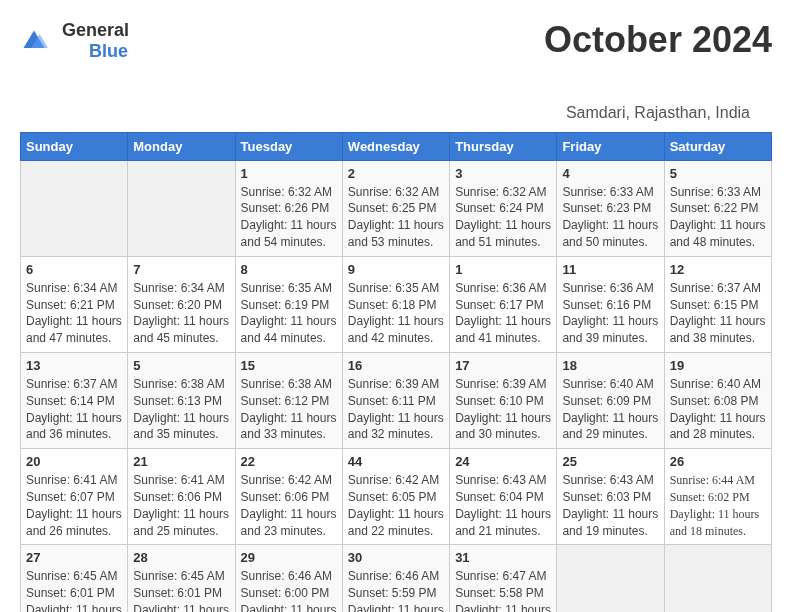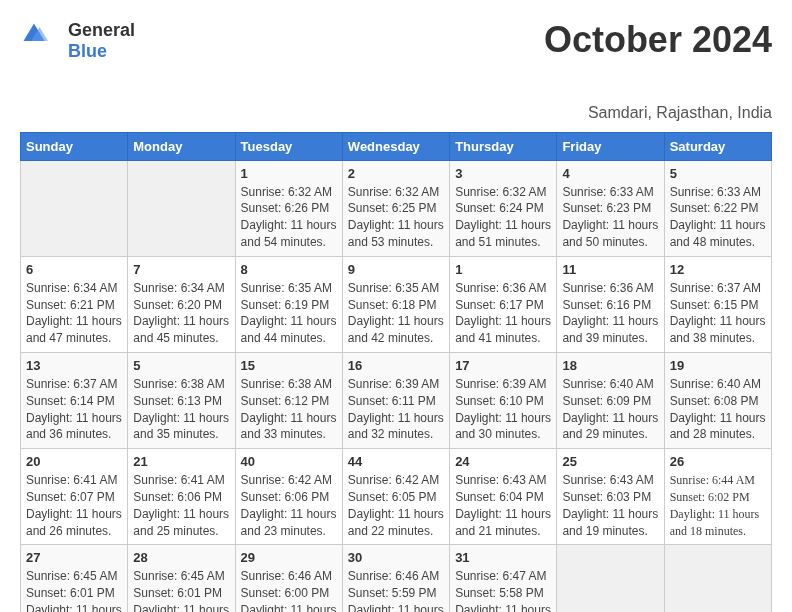--- a/index.html
+++ b/index.html
@@ -11,39 +11,40 @@
       padding: 20px;
     }
     .header {
       display: flex;
       justify-content: space-between;
       align-items: flex-start;
       margin-bottom: 10px;
     }
     .logo {
       display: flex;
-      align-items: flex-start;
-      gap: 20px;
+      align-items: center;
+      gap: 14px;
     }
     .logo-text-general {
       font-size: 18px;
       font-weight: bold;
       color: #333;
     }
     .logo-text-blue {
       font-size: 18px;
       font-weight: bold;
       color: #3a7bd5;
+      margin-left: 27px;
     }
     .logo-icon {
       width: 28px;
       height: 28px;
     }
     .title-block {
-      text-align: right;
+      text-align: center;
     }
     .month-title {
       font-size: 36px;
       font-weight: bold;
       color: #333;
       line-height: 1.1;
     }
     .location {
       font-size: 16px;
       color: #555;
@@ -257,21 +258,21 @@
 Sunset: 6:07 PM
 Daylight: 11 hours and 26 minutes.</div>
         </td>
         <td>
           <span class="day-num">21</span>
           <div class="cell-text" style="white-space: pre-line;">Sunrise: 6:41 AM
 Sunset: 6:06 PM
 Daylight: 11 hours and 25 minutes.</div>
         </td>
         <td>
-          <span class="day-num">40</span>
+          <span class="day-num">22</span>
           <div class="cell-text" style="white-space: pre-line;">Sunrise: 6:42 AM
 Sunset: 6:06 PM
 Daylight: 11 hours and 23 minutes.</div>
         </td>
         <td>
           <span class="day-num">44</span>
           <div class="cell-text" style="white-space: pre-line;">Sunrise: 6:42 AM
 Sunset: 6:05 PM
 Daylight: 11 hours and 22 minutes.</div>
         </td>

